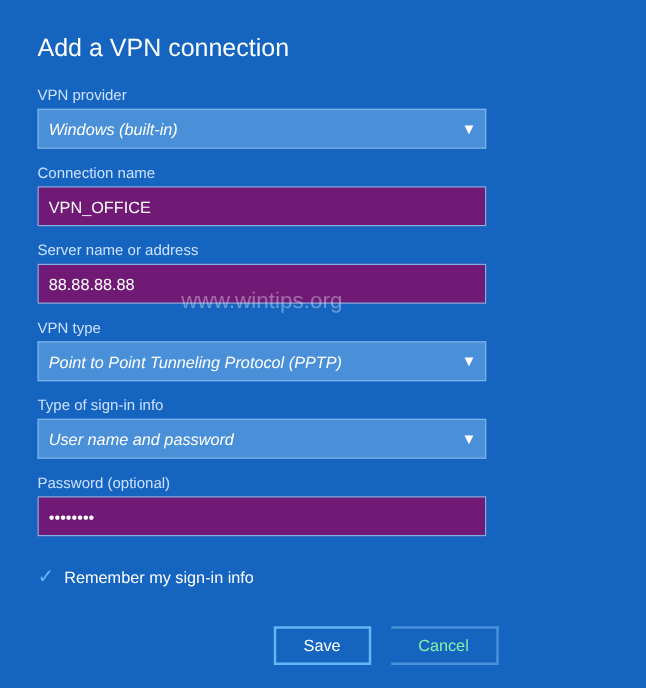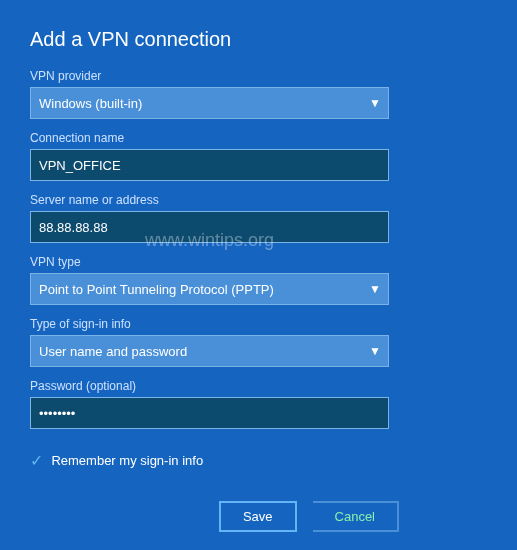--- a/index.html
+++ b/index.html
@@ -40,21 +40,21 @@
 
     .field-label {
       font-size: 12px;
       color: #cce0ff;
       margin-bottom: 4px;
     }
 
     .field-input {
       width: 100%;
       padding: 6px 8px;
-      background-color: #0c4a6e;
+      background-color: #701a75;
       border: 1px solid #7ab3e8;
       color: #ffffff;
       font-size: 13px;
       outline: none;
       height: 32px;
     }
 
     .field-input::placeholder {
       color: #b0cce8;
     }
@@ -69,20 +69,21 @@
       padding: 6px 40px 6px 8px;
       background-color: #4a90d9;
       border: 1px solid #7ab3e8;
       color: #ffffff;
       font-size: 13px;
       outline: none;
       height: 32px;
       appearance: none;
       -webkit-appearance: none;
       cursor: pointer;
+      font-style: italic;
     }
 
     .field-select option {
       background-color: #1565c0;
       color: #ffffff;
     }
 
     .select-arrow {
       position: absolute;
       right: 8px;

